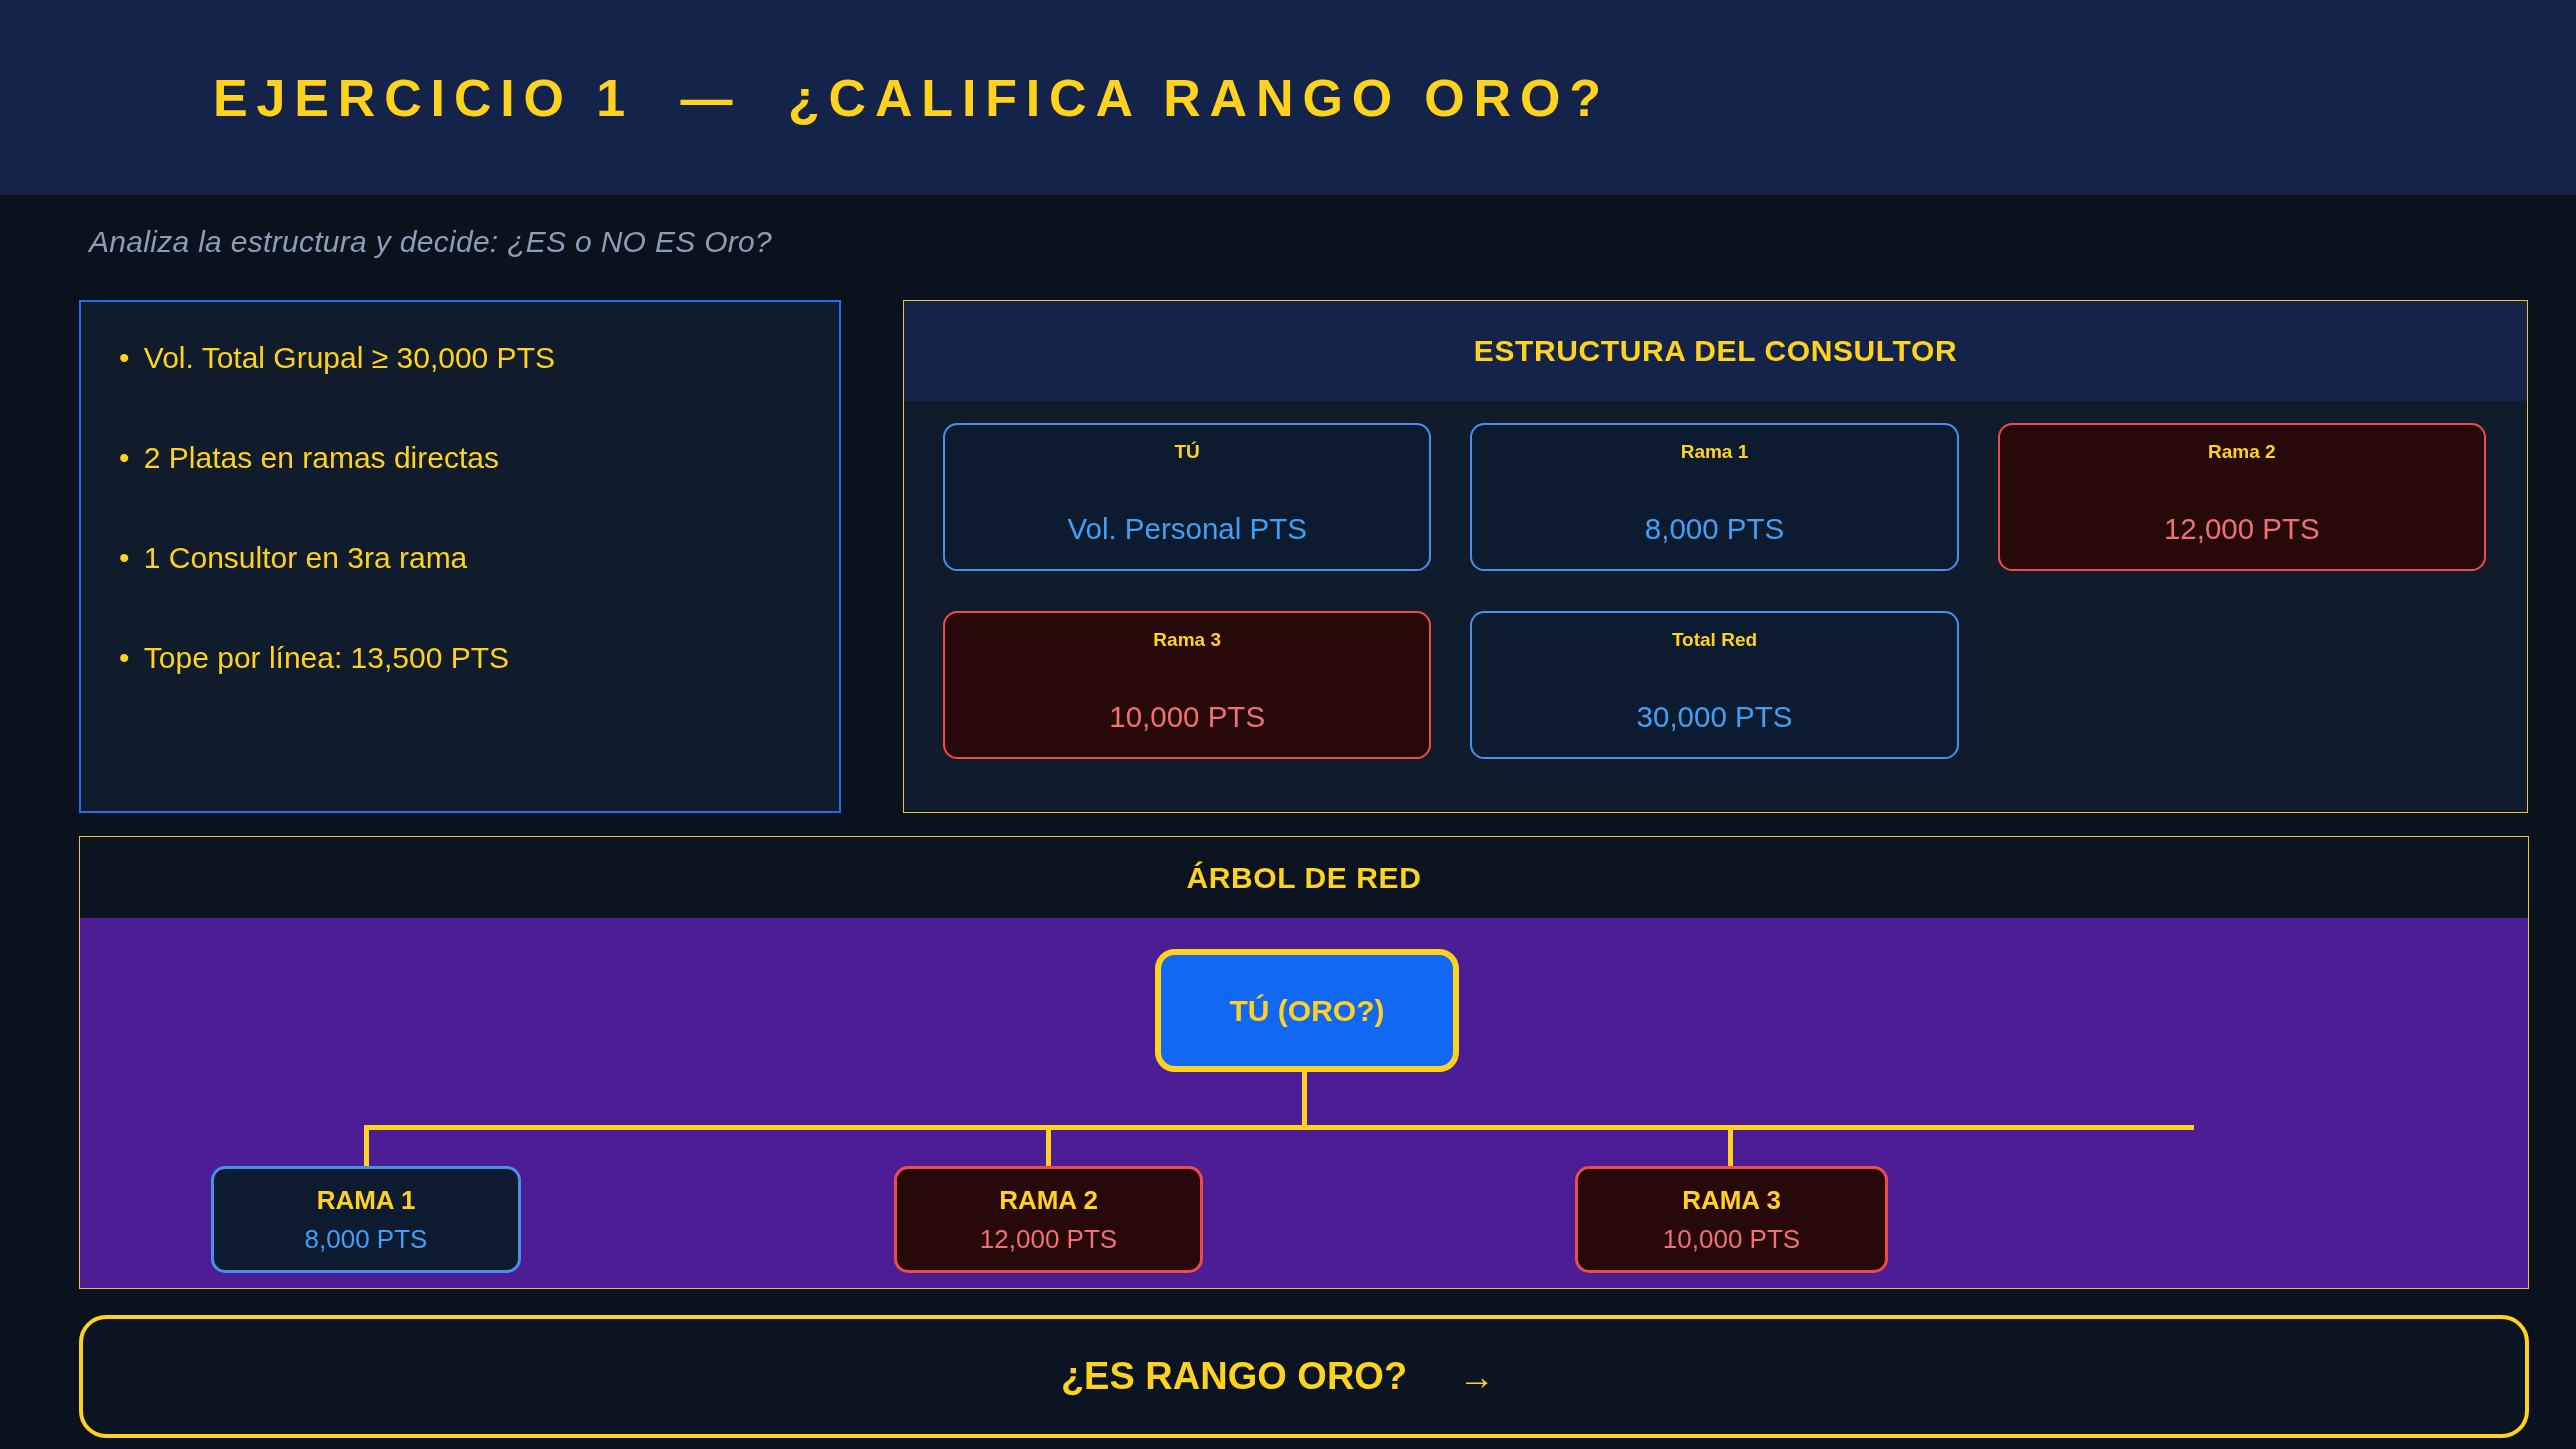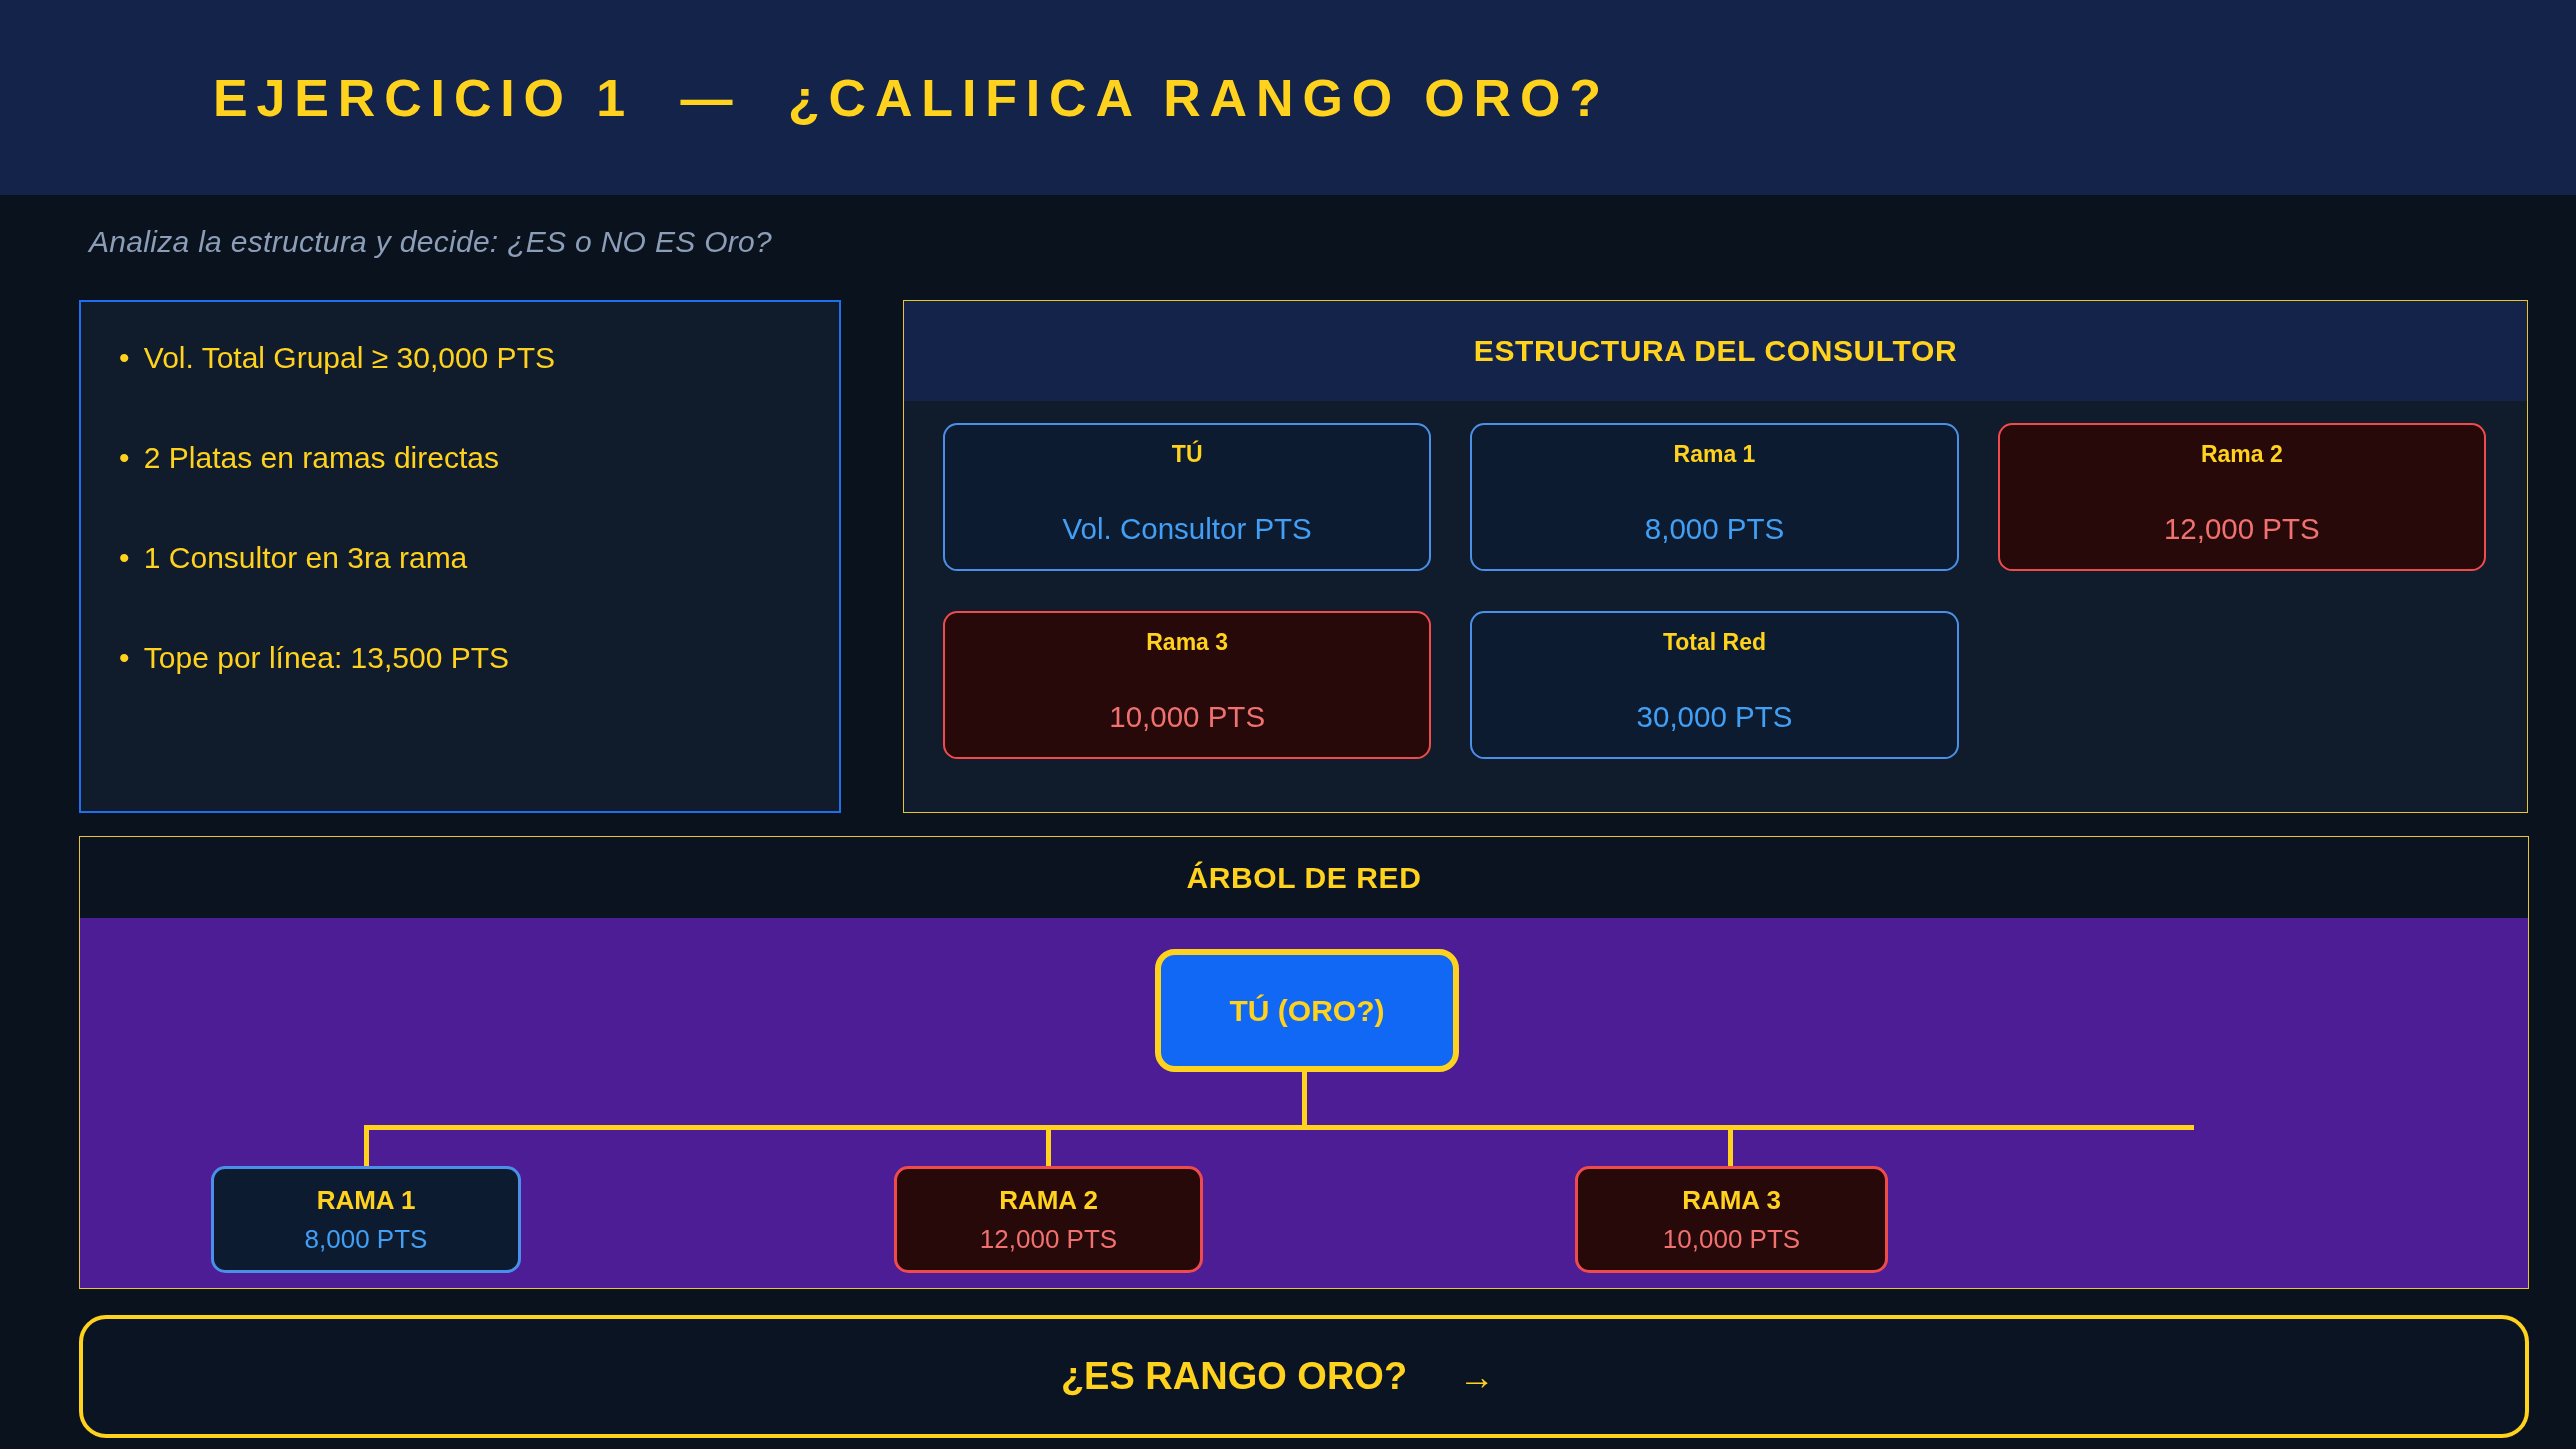--- a/index.html
+++ b/index.html
@@ -46,21 +46,21 @@
     display:grid;grid-template-columns:repeat(3,1fr);
     grid-auto-rows:148px;column-gap:39px;row-gap:40px;
     padding:21.5px 41px 0 39px;
   }
   .card{
     border-radius:14.3px;display:flex;flex-direction:column;align-items:center;
     justify-content:space-between;padding:16px 0 23px 0;box-sizing:border-box;
   }
   .card.blue{border:2.7px solid #4A90E8;background:#0D1B30;}
   .card.red{border:2.7px solid #F04B4B;background:#270909;}
-  .card-title{color:#FFD21E;font-size:23px;font-weight:bold;}
+  .card-title{color:#FFD21E;font-size:19px;font-weight:bold;}
   .card.blue .card-value{color:#41A0F5;font-size:29.5px;}
   .card.red .card-value{color:#F17070;font-size:29.5px;}
   .card.empty{border:none;background:transparent;}
   
   .arbol{
     position:absolute;left:79px;top:836px;width:2450px;height:453px;
     border:1.8px solid #E8C332;background:#4c1d95;box-sizing:border-box;
   }
   .arbol .panel-header{height:81px;background:#0B1321;}
   .tree-node-root{
@@ -125,21 +125,21 @@
       <span>Tope por línea: 13,500 PTS</span>
     </div>
   </div>
 </div>
 
 <div class="estructura">
   <div class="panel-header">ESTRUCTURA DEL CONSULTOR</div>
   <div class="cards-grid">
     <div class="card blue">
       <div class="card-title">TÚ</div>
-      <div class="card-value">Vol. Consultor PTS</div>
+      <div class="card-value">Vol. Personal PTS</div>
     </div>
     <div class="card blue">
       <div class="card-title">Rama 1</div>
       <div class="card-value">8,000 PTS</div>
     </div>
     <div class="card red">
       <div class="card-title">Rama 2</div>
       <div class="card-value">12,000 PTS</div>
     </div>
     <div class="card red">

